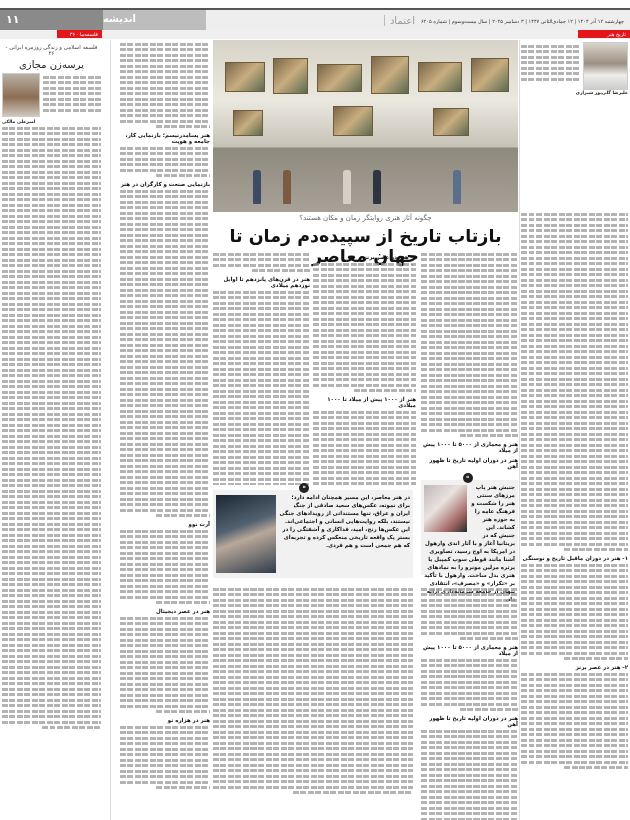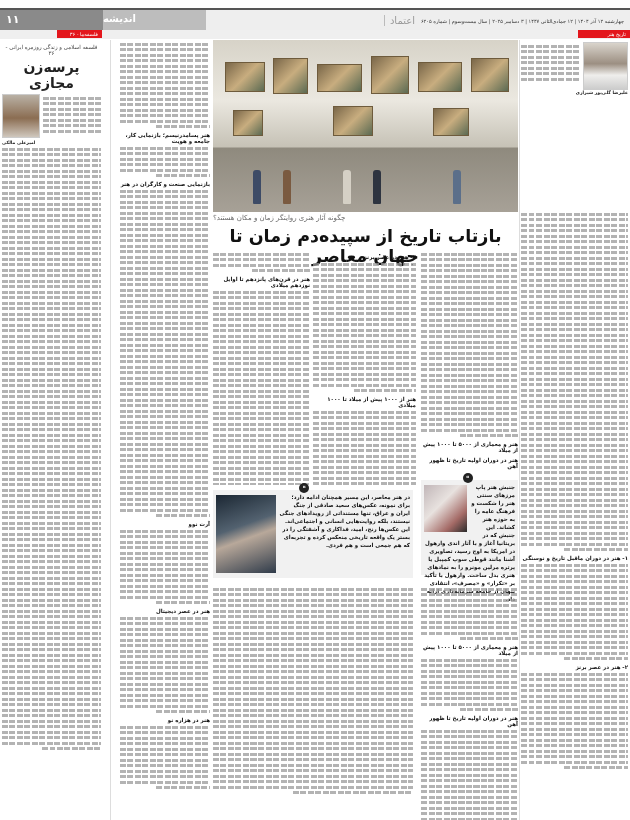--- a/index.html
+++ b/index.html
@@ -16,41 +16,41 @@
   .subbar { position: absolute; left: 0; top: 30px; width: 630px; height: 9px; background: #efefef; }
   .tag-red { position: absolute; top: 30px; height: 8px; background: #e3161c; color: #fff; font-size: 5px; padding: 1px 4px; direction: rtl; }
   .tag-left { left: 57px; width: 45px; }
   .tag-right { right: 0; width: 52px; }
 
   .col-divider { position: absolute; top: 40px; width: 1px; height: 780px; background: #ddd; }
 
   
   .left-col { position: absolute; left: 2px; top: 42px; width: 99px; height: 775px; direction: rtl; }
   .l-kicker { font-size: 5.5px; color: #444; text-align: center; margin-top: 2px; }
-  .l-title { font-size: 14px; font-weight: bold; text-align: center; margin: 3px 0 3px; }
+  .l-title { font-size: 10px; font-weight: normal; text-align: center; margin: 3px 0 3px; }
   .l-photo { float: left; width: 38px; height: 44px; margin: 0 3px 2px 0; background: linear-gradient(#b9b1a5,#8b6d52 55%,#cfc7bd); border: 1px solid #ccc; }
   .l-author { font-size: 4.5px; font-weight: bold; clear: both; text-align: left; }
 
   
   .right-col { position: absolute; left: 521px; top: 42px; width: 107px; direction: rtl; }
   .r-photo { float: right; width: 45px; height: 48px; margin-left: 3px; background: linear-gradient(#d9d4cc,#9c8f82 45%,#efeeec 70%,#ccc); border: 1px solid #ccc; }
   .r-caption { font-size: 4.5px; font-weight: bold; clear: both; margin-top: 1px; }
 
   
   .lines { overflow: hidden; }
   .ln { height: 3px; margin: 2.5px 0; background: repeating-linear-gradient(90deg,#9a9a9a 0 6px,transparent 6px 7.5px); opacity: .75; }
   .ln.short { width: 60%; margin-right: 0; margin-left: auto; }
   .sub-head { font-size: 5.5px; font-weight: bold; margin: 4px 0 2px; color: #111; }
 
   
   .hero { position: absolute; left: 213px; top: 40px; width: 305px; height: 172px; background:
       linear-gradient(180deg,#d7d3c8 0%,#ebe8e0 35%,#c6c2b6 62%,#8f8a7e 63%,#a7a197 100%); overflow: hidden; }
   .hero .frame { position: absolute; border: 1px solid #6e5b3c; background: linear-gradient(135deg,#7a6749,#c8ad7f,#5b6a52); }
   .hero .person { position: absolute; bottom: 8px; width: 8px; height: 34px; border-radius: 3px 3px 1px 1px; }
-  .kicker { position: absolute; left: 213px; top: 214px; width: 305px; font-size: 7px; color: #666; text-align: left; direction: rtl; }
+  .kicker { position: absolute; left: 213px; top: 214px; width: 305px; font-size: 7px; color: #666; text-align: center; direction: rtl; }
   .headline { position: absolute; left: 213px; top: 226px; width: 305px; font-size: 17.5px; font-weight: bold; text-align: center; direction: rtl; color: #111; letter-spacing: -0.3px; }
 
   .mcol { position: absolute; direction: rtl; }
   .mid-left-col { left: 120px; top: 40px; width: 90px; height: 775px; }
   .text-col-a { left: 213px; top: 250px; width: 97px; }
   .text-col-b { left: 313px; top: 250px; width: 103px; }
   .text-col-c { left: 421px; top: 250px; width: 97px; }
 
   .boxout { position: absolute; background: #f1f1f1; direction: rtl; padding: 3px; }
   .box-warhol { left: 421px; top: 480px; width: 97px; height: 95px; }

